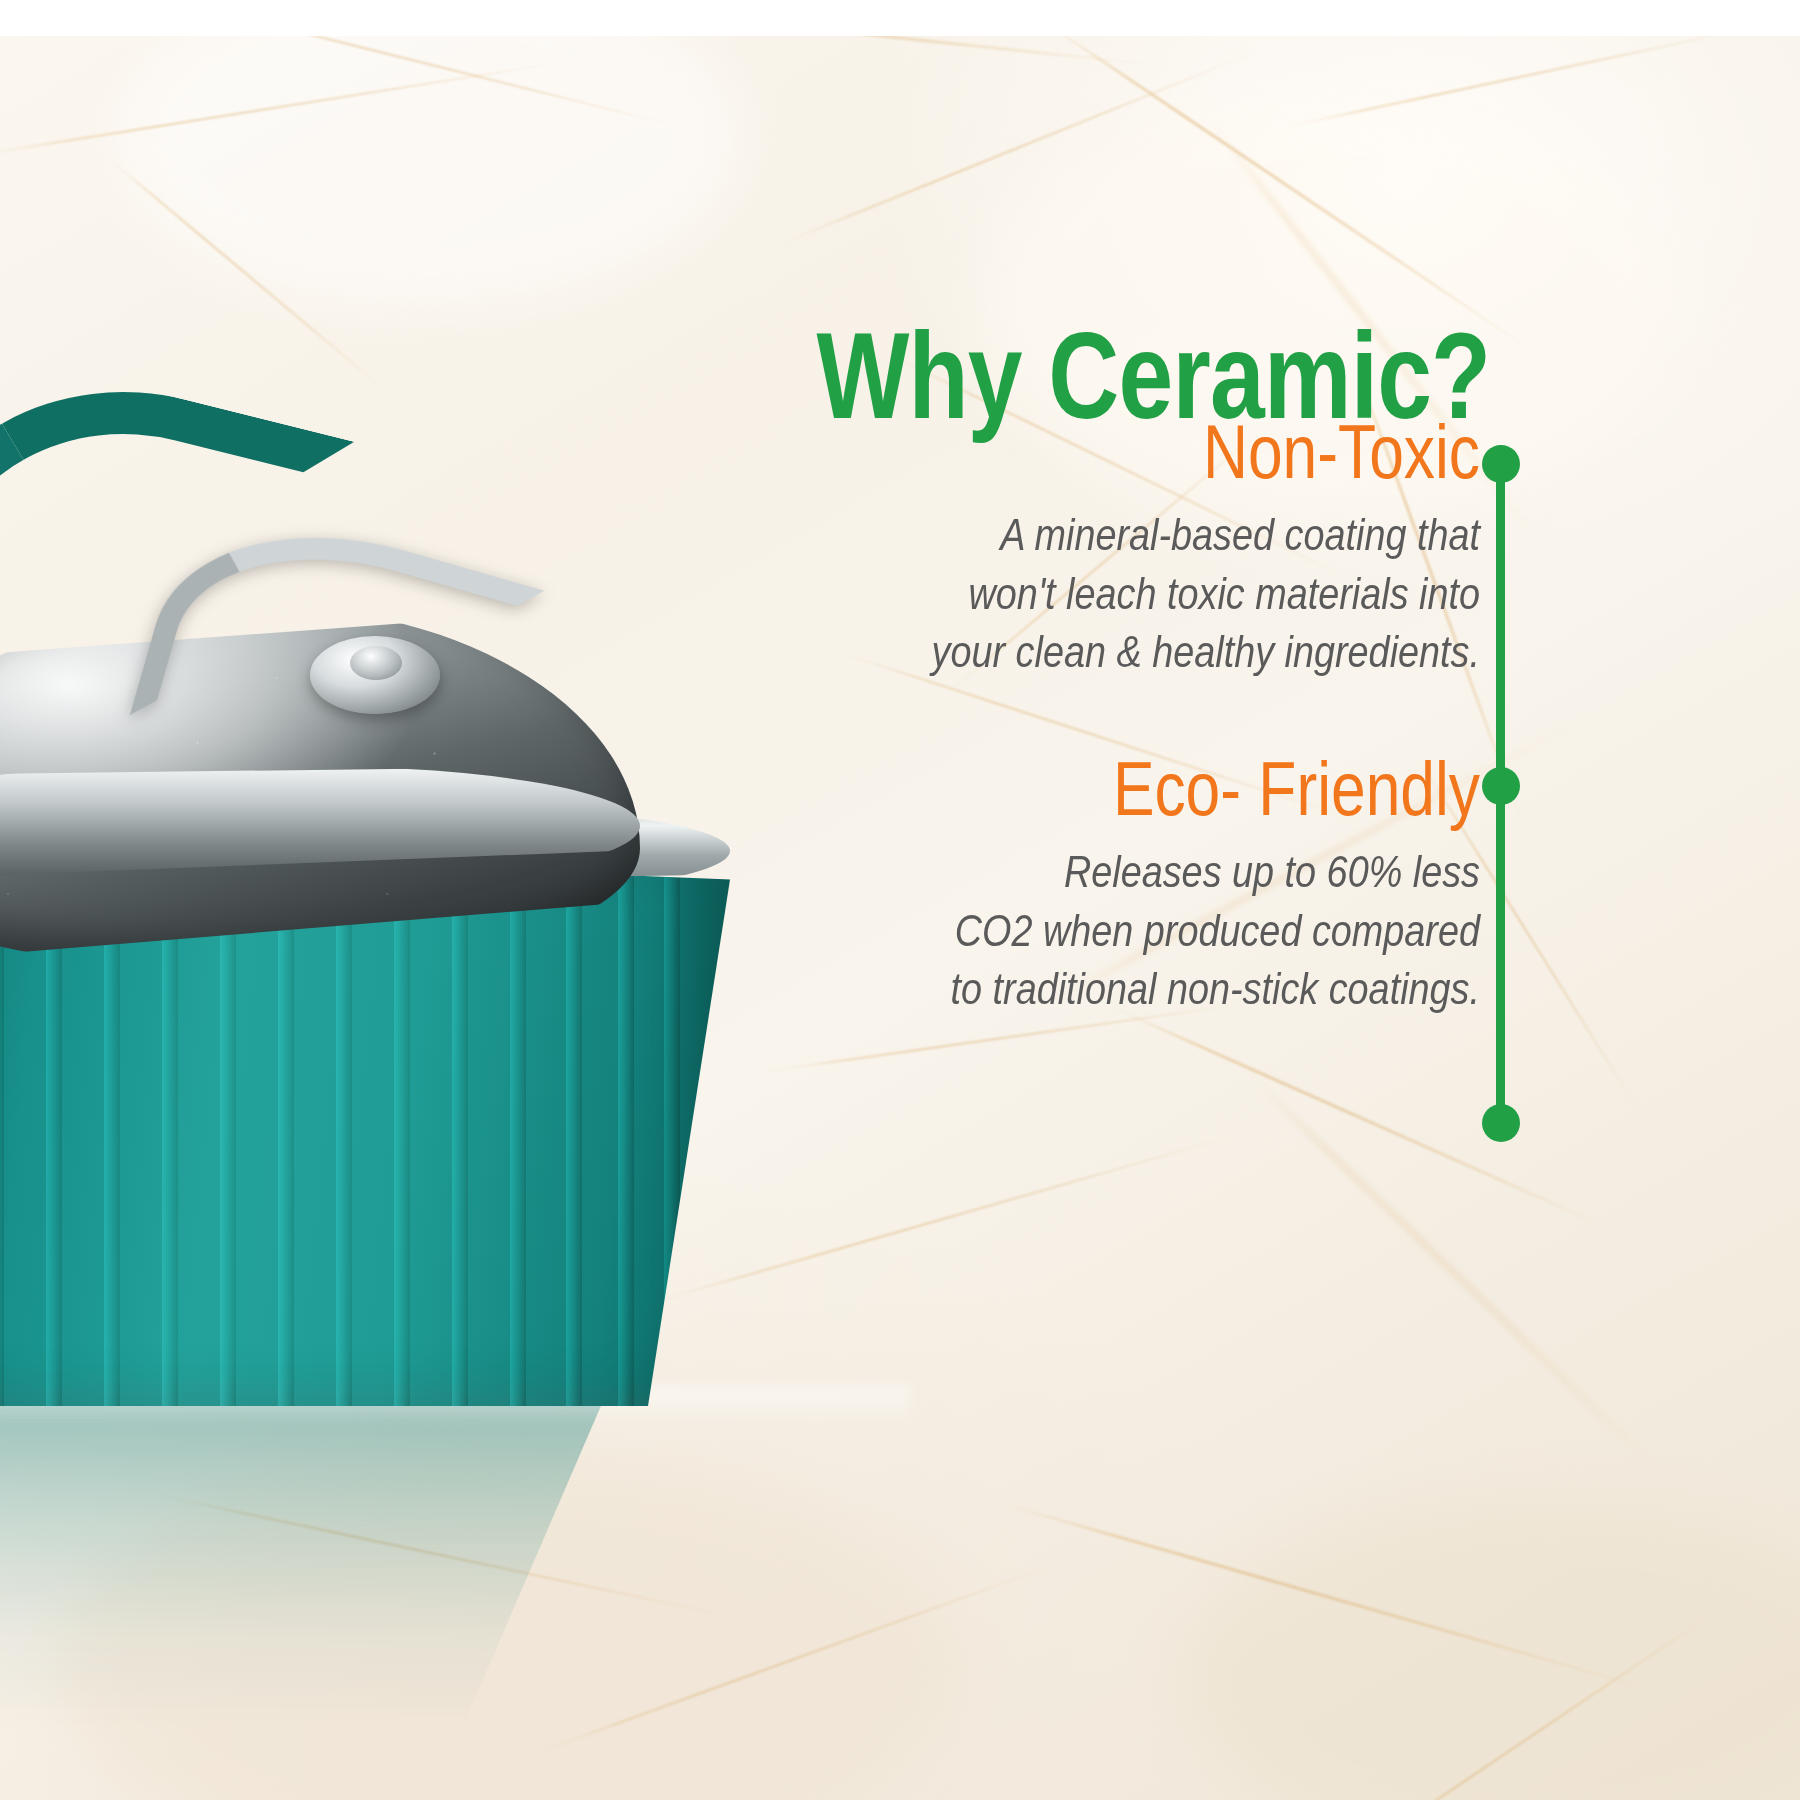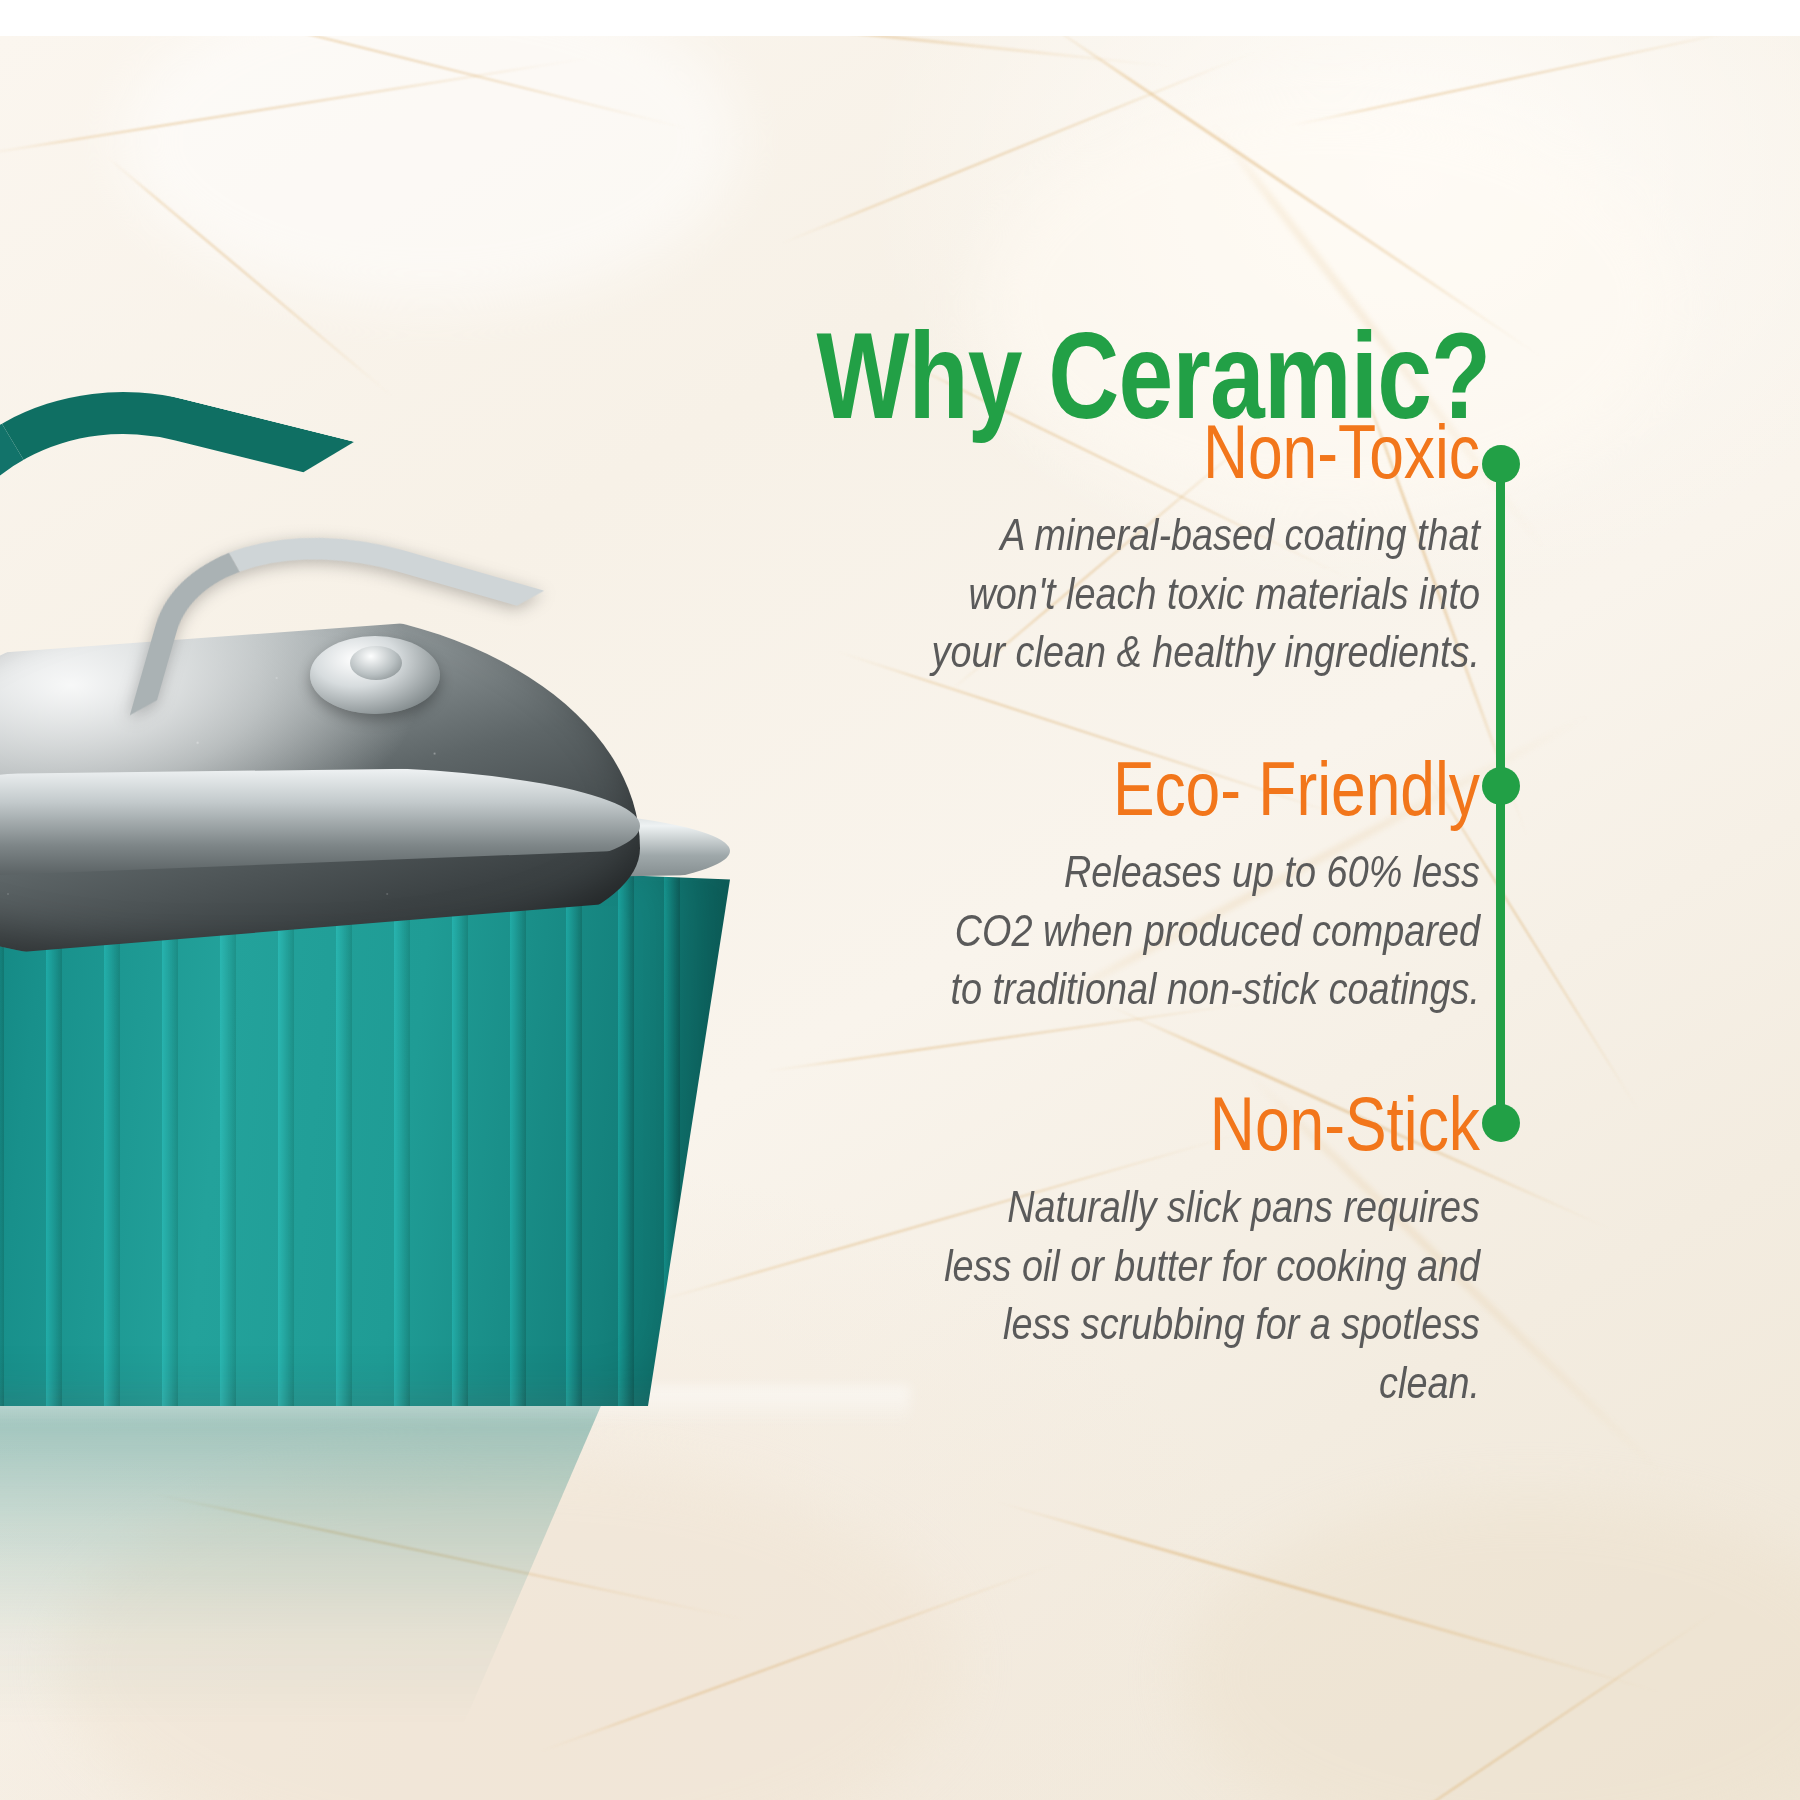--- a/index.html
+++ b/index.html
@@ -196,27 +196,19 @@
 
   <div class="feature" id="f2">
     <h2>Eco- Friendly</h2>
     <p>
       <span>Releases up to 60% less</span><br>
       <span>CO2 when produced compared</span><br>
       <span>to traditional non-stick coatings.</span>
     </p>
   </div>
 
-  <div class="feature" id="f3">
-    <h2>Non-Stick</h2>
-    <p>
-      <span>Naturally slick pans requires</span><br>
-      <span>less oil or butter for cooking and</span><br>
-      <span>less scrubbing for a spotless clean.</span>
-    </p>
-  </div>
 
   <div id="rail"></div>
   <div class="rail-dot" id="dot1"></div>
   <div class="rail-dot" id="dot2"></div>
   <div class="rail-dot" id="dot3"></div>
 
 </div>
 
 </body></html>

